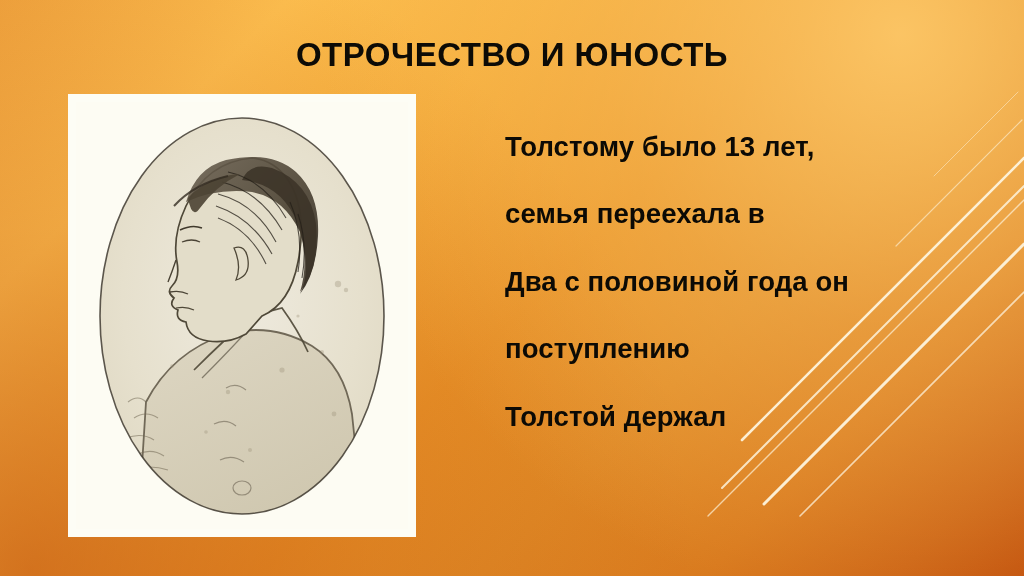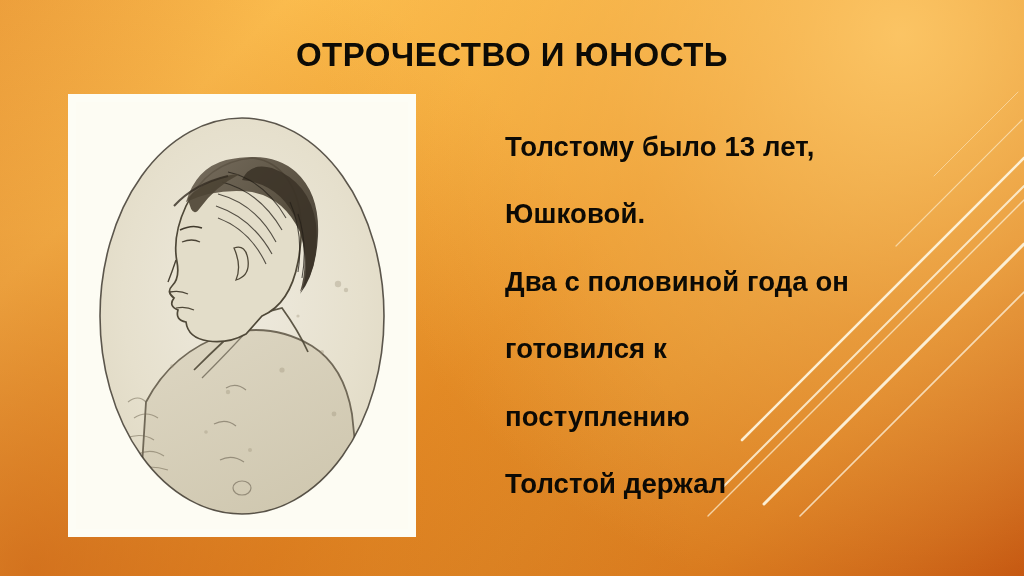--- a/index.html
+++ b/index.html
@@ -214,20 +214,19 @@
           </g>
         </g>
 
         <ellipse cx="166" cy="214" rx="142" ry="198" fill="none" stroke="#3f3930" stroke-width="1.6" opacity="0.85"></ellipse>
       </svg>
     </div>
   </div>
 
   <div id="body-text">
     <span class="ln">Толстому было 13 лет,</span>
-    <span class="ln">Юшковой.</span>
+    <span class="ln">семья переехала в</span>
     <span class="ln">Два с половиной года он</span>
-    <span class="ln">готовился к</span>
     <span class="ln">поступлению</span>
     <span class="ln">Толстой держал</span>
   </div>
 
 </div>
 
 </body></html>

